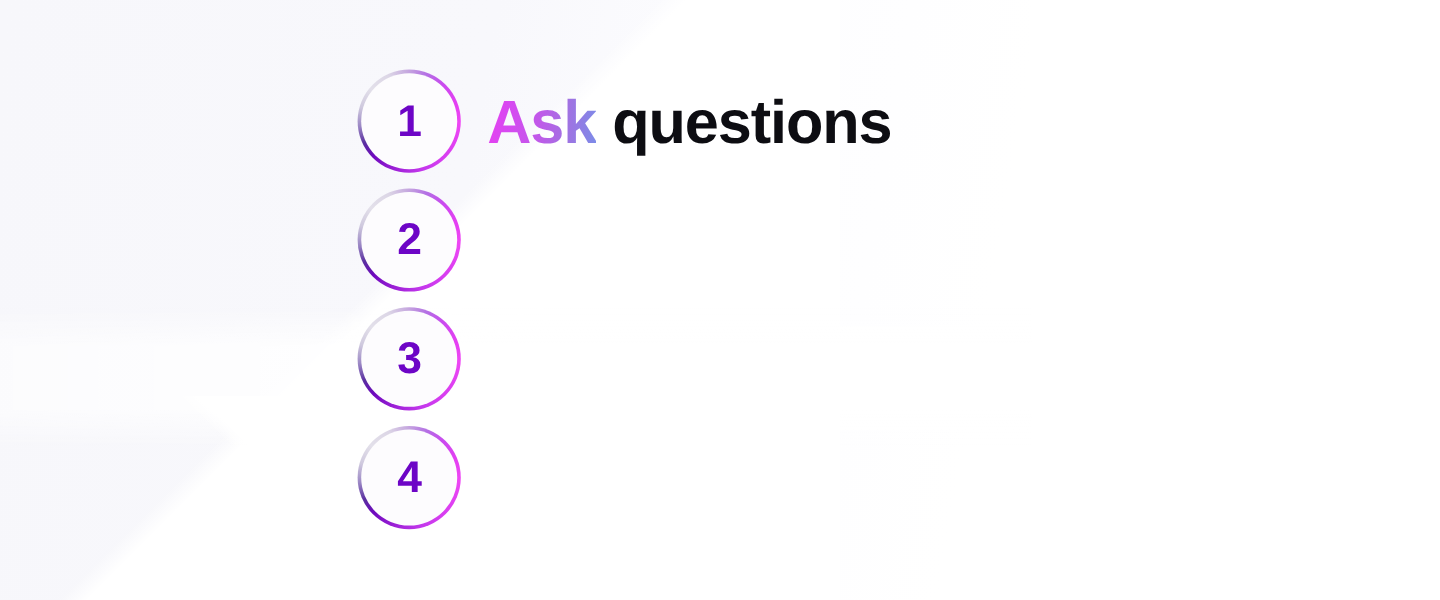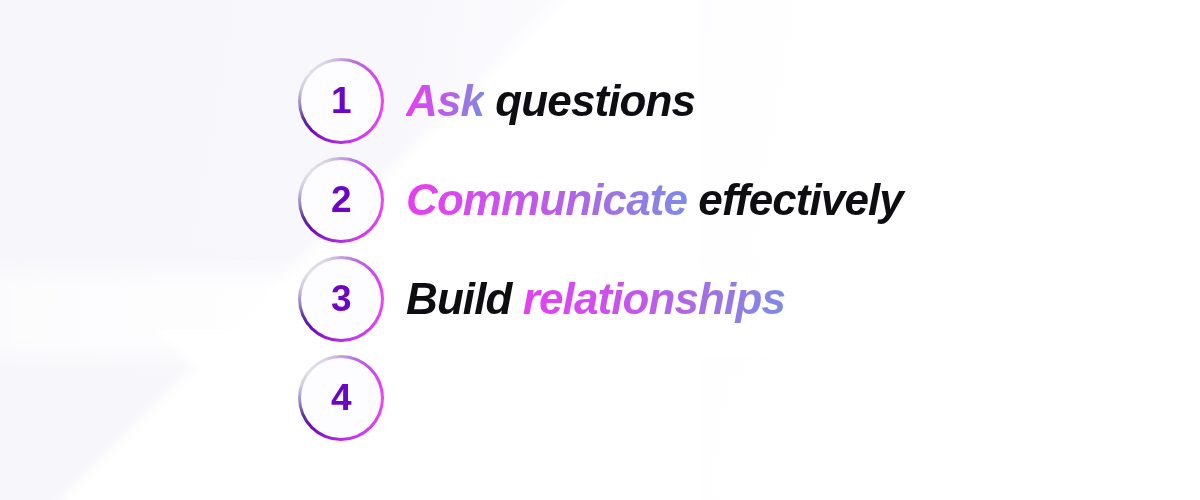--- a/index.html
+++ b/index.html
@@ -143,27 +143,26 @@
     font-weight: bold;
     line-height: 1;
     color: #6d05c6;
     letter-spacing: -0.5px;
     padding-bottom: 2px;
   }
 
   .row-text {
     margin-left: 22px;
     font-family: "Liberation Sans", sans-serif;
-    font-size: 44px;
+    font-size: 51px;
     font-weight: bold;
     line-height: 1;
     letter-spacing: -0.9px;
     white-space: nowrap;
     color: #0d0d12;
-    font-style: italic;
   }
   .seg-plain {
     color: #0d0d12;
   }
   .seg-grad {
     background-image: linear-gradient(95deg, #e63ff0 0%, #d css-fallback 0%);
     background-image: linear-gradient(95deg, #e63ff0 0%, #d64af1 22%, #c059e9 48%, #a172e2 72%, #7b8ce8 100%);
     -webkit-background-clip: text;
             background-clip: text;
     -webkit-text-fill-color: transparent;
@@ -191,31 +190,25 @@
       </div>
       <div class="row-text">
         <span class="seg-grad">Ask</span><span class="seg-plain"> questions</span>
       </div>
     </div>
 
     <div class="row row-2">
       <div class="badge">
         <span class="badge-number">2</span>
       </div>
-      <div class="row-text">
-        <span class="seg-grad">Communicate</span><span class="seg-plain"> effectively</span>
-      </div>
     </div>
 
     <div class="row row-3">
       <div class="badge">
         <span class="badge-number">3</span>
-      </div>
-      <div class="row-text">
-        <span class="seg-plain">Build </span><span class="seg-grad">relationships</span>
       </div>
     </div>
 
     <div class="row row-4">
       <div class="badge">
         <span class="badge-number">4</span>
       </div>
     </div>
 
   </div>

